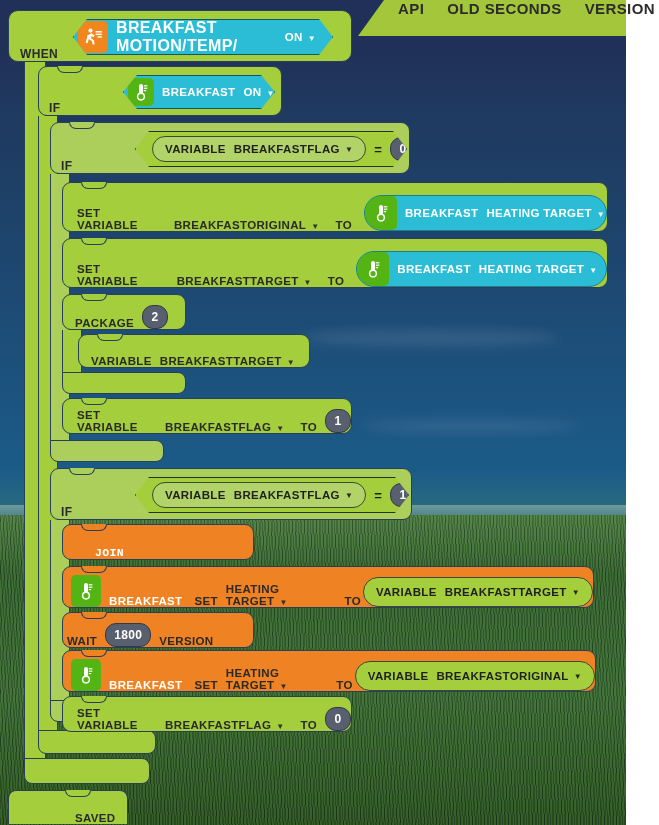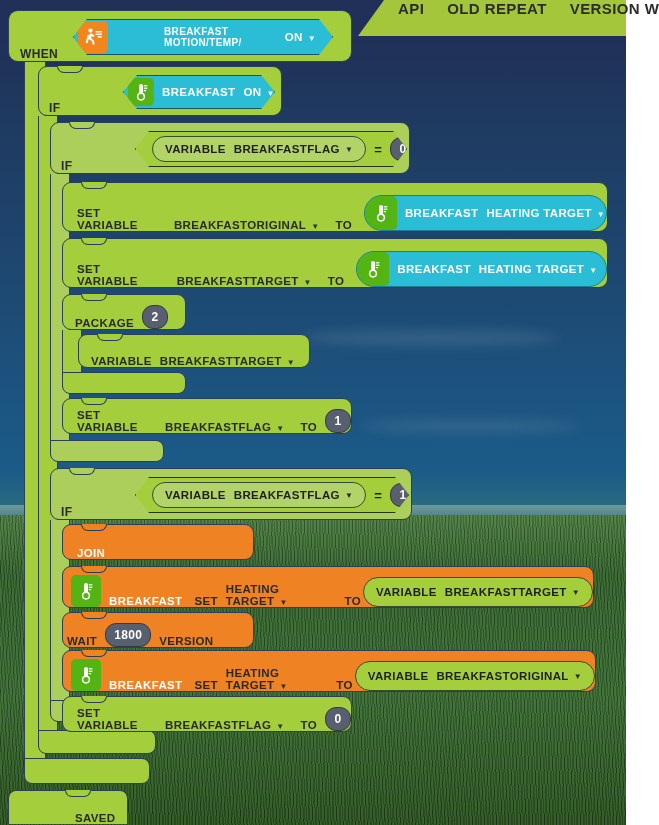--- a/index.html
+++ b/index.html
@@ -168,21 +168,21 @@
       <span class="ico motion">
         <svg width="20" height="20" viewBox="0 0 20 20">
           <circle cx="7.5" cy="3.6" r="2.1" fill="#fff"></circle>
           <path d="M4.2 8.4 L8.4 6.2 L11.6 8.6 L10.4 10.2 L8.6 9.0 L8.2 11.2 L11.0 13.4 L11.6 17.6 L9.6 17.6 L9.0 14.2 L5.8 12.0 L4.6 16.2 L2.6 15.8 L4.2 10.0 Z" fill="#fff"></path>
           <rect x="12.6" y="4.0" width="6.2" height="1.5" fill="#fff"></rect>
           <rect x="12.6" y="6.6" width="6.2" height="1.5" fill="#fff"></rect>
           <rect x="14.6" y="9.2" width="4.2" height="1.5" fill="#fff"></rect>
         </svg>
       </span>
       <span class="sep"></span>
-      <span style="font-size:10px;margin-left:48px;">BREAKFAST MOTION/TEMP/</span>
+      <span style="font-size:16px;">BREAKFAST MOTION/TEMP/</span>
       <span class="sep"></span>
       <span style="font-size:11.5px;">
         <span>ON</span><span class="caret">▼</span>
       </span>
     </div>
   </div>
 
   <div class="blk green" style="left:24px; top:62px; width:22px; height:715px; border-top:none; border-radius:0 0 8px 8px;"></div>
   <div class="blk green" style="left:24px; top:758px; width:126px; height:26px; border-radius:0 8px 8px 8px;"></div>
 
@@ -326,21 +326,21 @@
       <span style="font-size:13px;">=</span>
       <span class="sep"></span>
       <span class="chip">1</span>
     </div>
   </div>
   <div class="blk green-l" style="left:50px; top:520px; width:20px; height:200px; border-top:none; border-radius:0 0 8px 8px;"></div>
   <div class="blk green-l" style="left:50px; top:700px; width:114px; height:22px; border-radius:0 8px 8px 8px;"></div>
 
   <div class="blk orange" style="left:62px; top:524px; width:192px; height:36px;">
     <div class="notch-top" style="background:#ef8222;"></div>
-    <span class="lbl lbl-sm txt-w" style="padding-left:14px;">JOIN</span>
+    <span class="lbl lbl-sm txt-w" style="padding-left:32px;font-family:Liberation Mono, monospace;">JOIN</span>
   </div>
 
   <div class="blk orange" style="left:62px; top:566px; width:532px; height:42px;">
     <div class="notch-top" style="background:#ef8222;"></div>
     <span class="ico" style="margin-left:8px;">
       <svg width="16" height="20" viewBox="0 0 16 20">
         <rect x="6" y="2" width="4" height="10" rx="2" fill="#fff"></rect>
         <circle cx="8" cy="14.6" r="4.1" fill="#fff"></circle>
         <circle cx="8" cy="14.6" r="2.6" fill="#53b413"></circle>
         <rect x="10.8" y="3.2" width="3.6" height="1.2" fill="#fff"></rect>
@@ -409,16 +409,16 @@
     <div class="notch-top" style="background:#a4ce3c; left:56px;"></div>
     <span class="lbl lbl-sm" style="padding-left:66px;">SAVED</span>
   </div>
 
 </div>
 
 <div id="topnav">
   <div class="banner-bg"></div>
   <div class="nav-items">
     <span class="nav-item">API</span>
-    <span class="nav-item">OLD REPEAT</span>
+    <span class="nav-item">OLD SECONDS</span>
     <span class="nav-item">VERSION W</span>
   </div>
 </div>
 
 </body></html>

